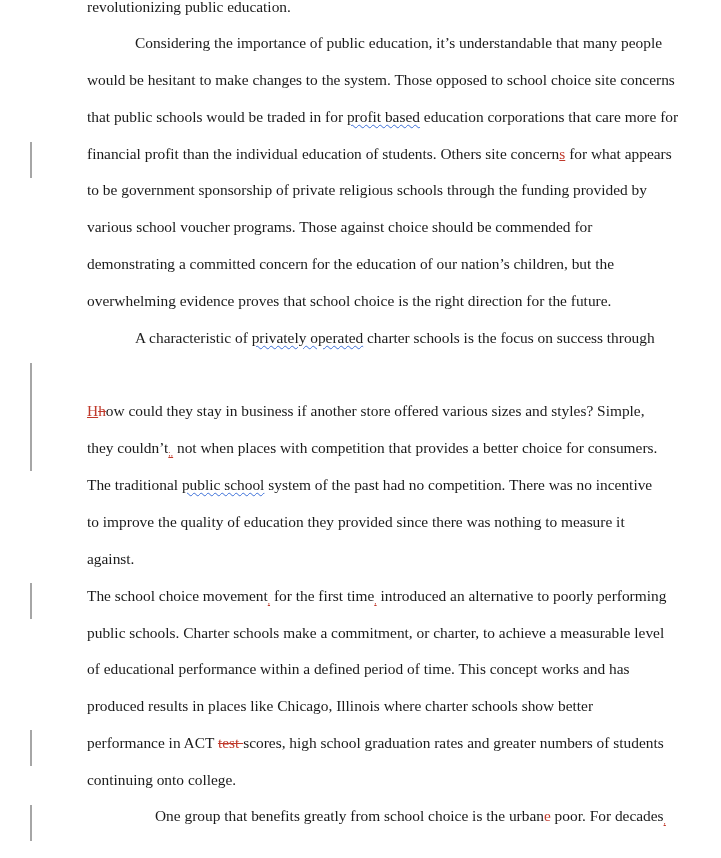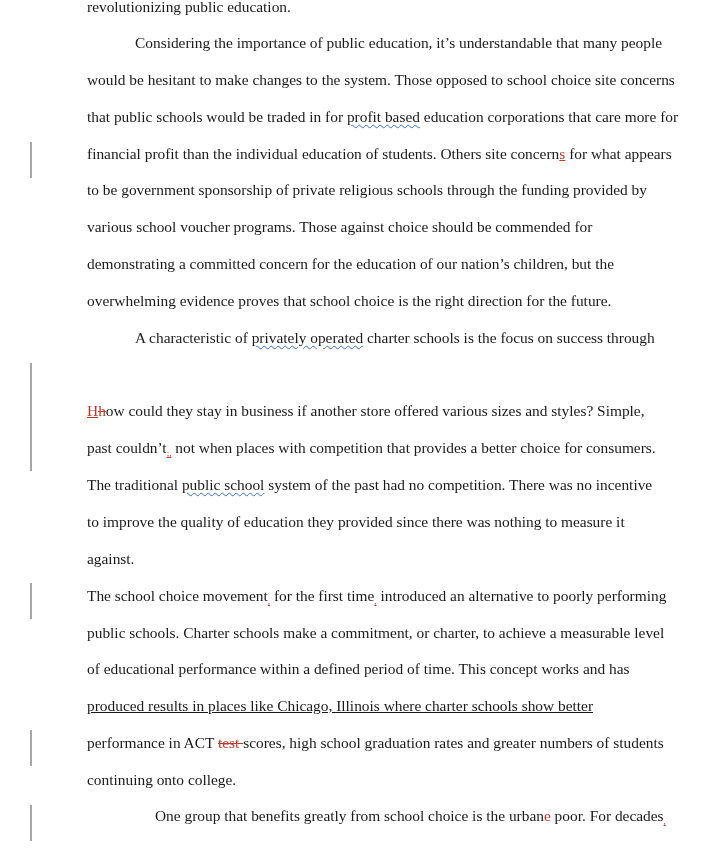--- a/index.html
+++ b/index.html
@@ -40,27 +40,27 @@
   <div class="line indent" style="top:34px;"><span>Considering the importance of public education, it’s understandable that many people</span></div>
   <div class="line" style="top:145px;"><span>financial profit than the individual education of students. Others site concern</span><span class="ins">s</span><span> for what appears</span></div>
   <div class="line" style="top:108px;"><span>that public schools would be traded in for </span><span class="squiggle-blue">profit based</span><span> education corporations that care more for</span></div>
   <div class="line" style="top:181px;"><span>to be government sponsorship of private religious schools through the funding provided by</span></div>
   <div class="line" style="top:218px;"><span>various school voucher programs. Those against choice should be commended for</span></div>
   <div class="line" style="top:255px;"><span>demonstrating a committed concern for the education of our nation’s children, but the</span></div>
   <div class="line" style="top:292px;"><span>overwhelming evidence proves that school choice is the right direction for the future.</span></div>
 
   <div class="line indent" style="top:329px;"><span>A characteristic of </span><span class="squiggle-blue">privately operated</span><span> charter schools is the focus on success through</span></div>
   <div class="line" style="top:402px;"><span class="ins">H</span><span class="del">h</span><span>ow could they stay in business if another store offered various sizes and styles? Simple,</span></div>
-  <div class="line" style="top:439px;"><span>past couldn’t</span><span class="ins-small">;,</span><span> not when places with competition that provides a better choice for consumers.</span></div>
+  <div class="line" style="top:439px;"><span>they couldn’t</span><span class="ins-small">;,</span><span> not when places with competition that provides a better choice for consumers.</span></div>
   <div class="line" style="top:476px;"><span>The traditional </span><span class="squiggle-blue">public school</span><span> system of the past had no competition. There was no incentive</span></div>
   <div class="line" style="top:513px;"><span>to improve the quality of education they provided since there was nothing to measure it</span></div>
   <div class="line" style="top:550px;"><span>against.</span></div>
 
   <div class="line" style="top:587px;"><span>The school choice movement</span><span class="ins-small">,</span><span> for the first time</span><span class="ins-small">,</span><span> introduced an alternative to poorly performing</span></div>
   <div class="line" style="top:624px;"><span>public schools. Charter schools make a commitment, or charter, to achieve a measurable level</span></div>
   <div class="line" style="top:660px;"><span>of educational performance within a defined period of time. This concept works and has</span></div>
-  <div class="line" style="top:697px;text-decoration:underline;"><span>produced results in places like Chicago, Illinois where charter schools show better</span></div>
+  <div class="line" style="top:697px;"><span>produced results in places like Chicago, Illinois where charter schools show better</span></div>
   <div class="line" style="top:734px;"><span>performance in ACT </span><span class="del">test </span><span>scores, high school graduation rates and greater numbers of students</span></div>
   <div class="line" style="top:771px;"><span>continuing onto college.</span></div>
 
   <div class="line indent" style="top:807px;margin-left:20px;"><span>One group that benefits greatly from school choice is the urban</span><span class="ins" style="text-decoration:none;">e</span><span> poor. For decades</span><span class="ins-small">,</span></div>
 
 </div>
 
 </body></html>

